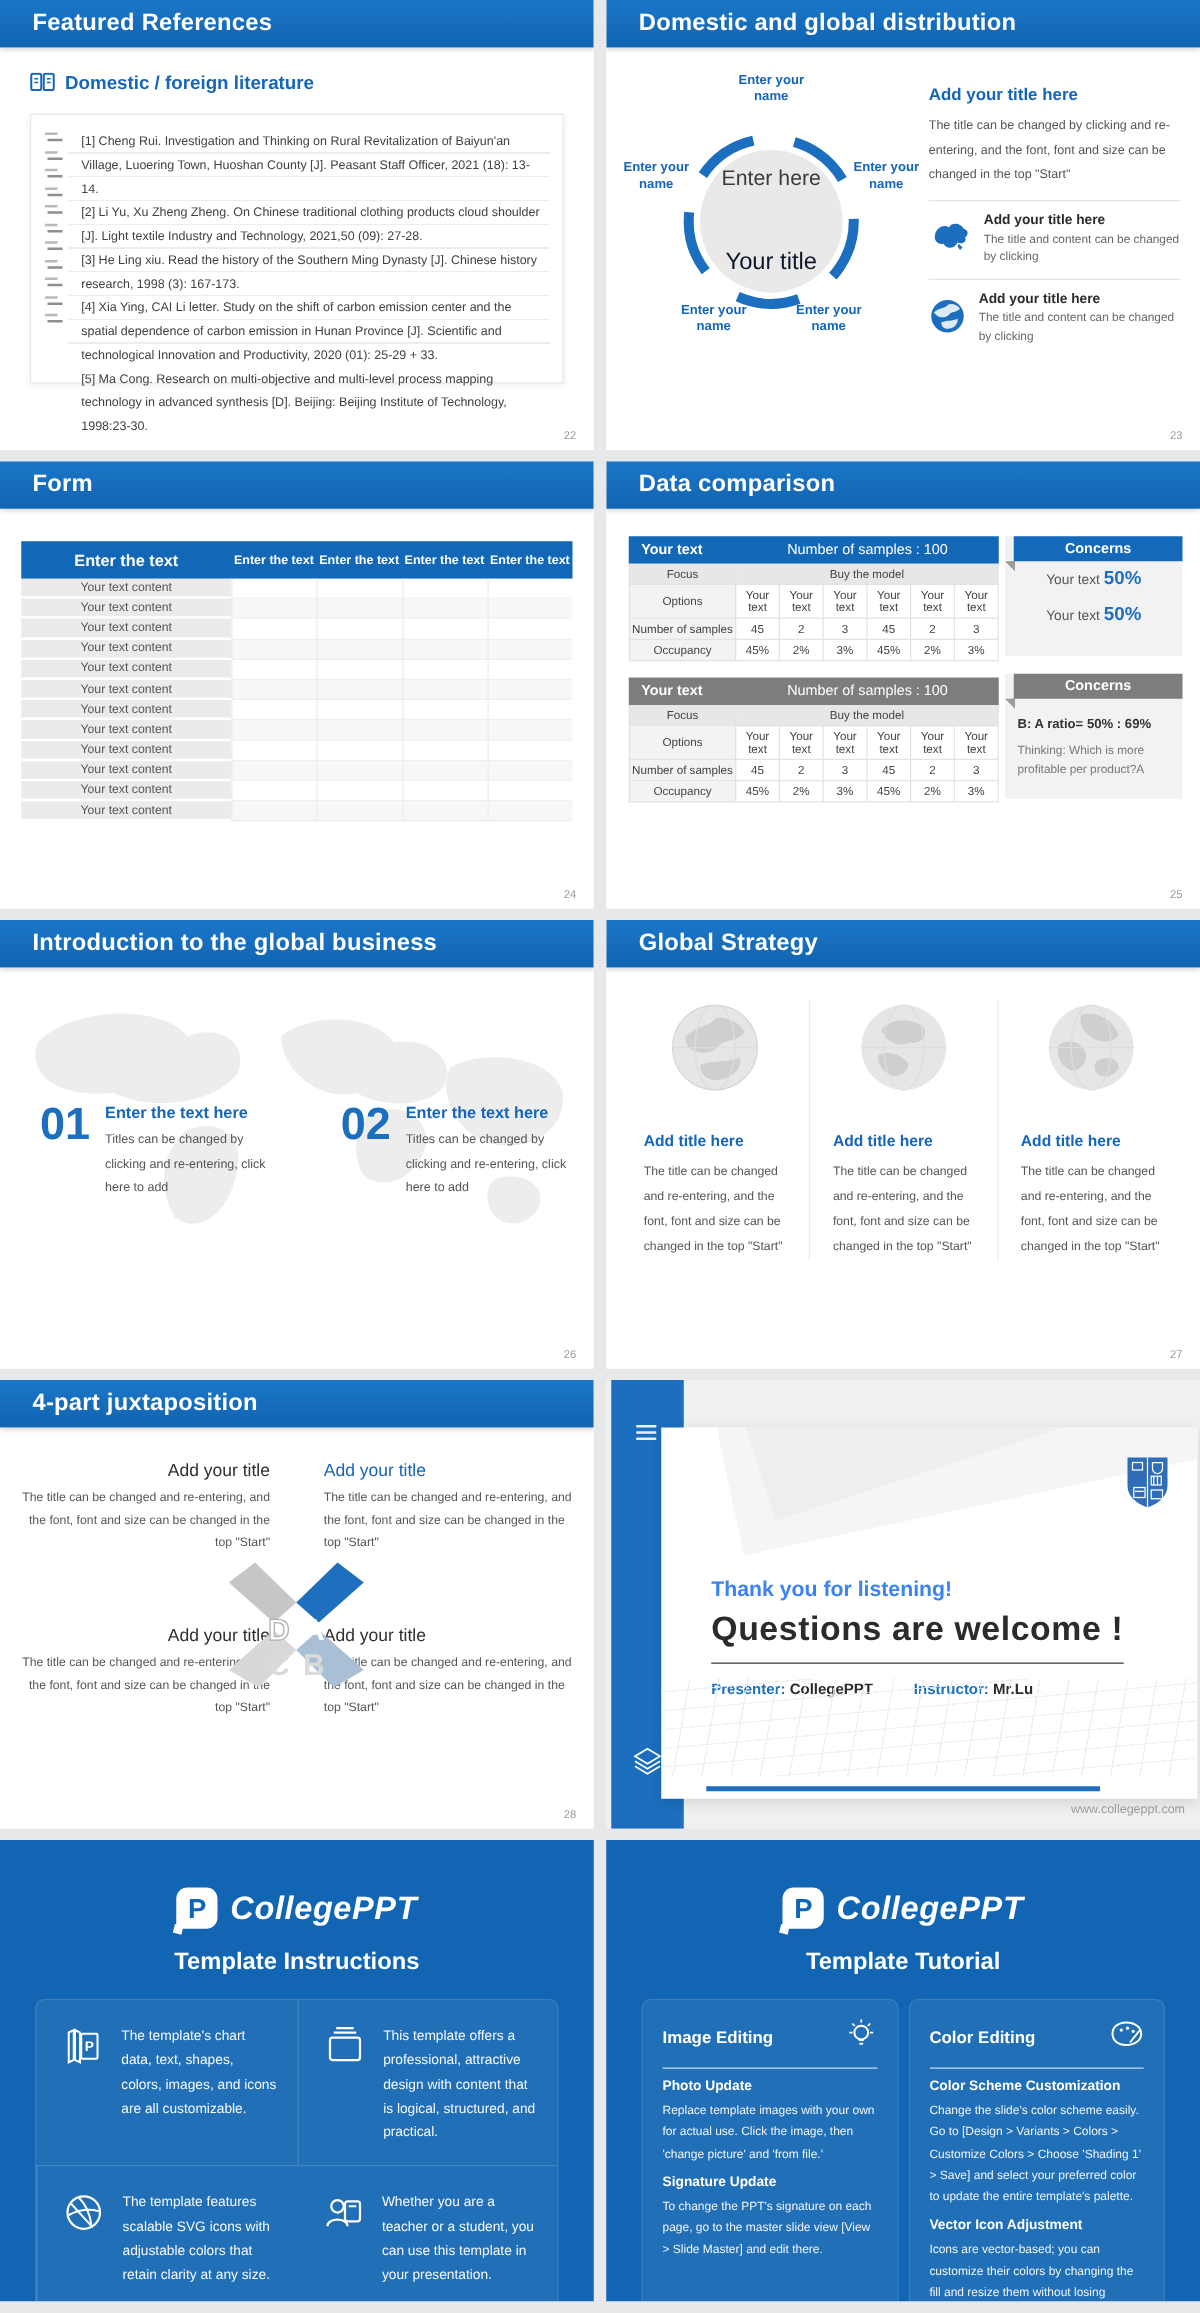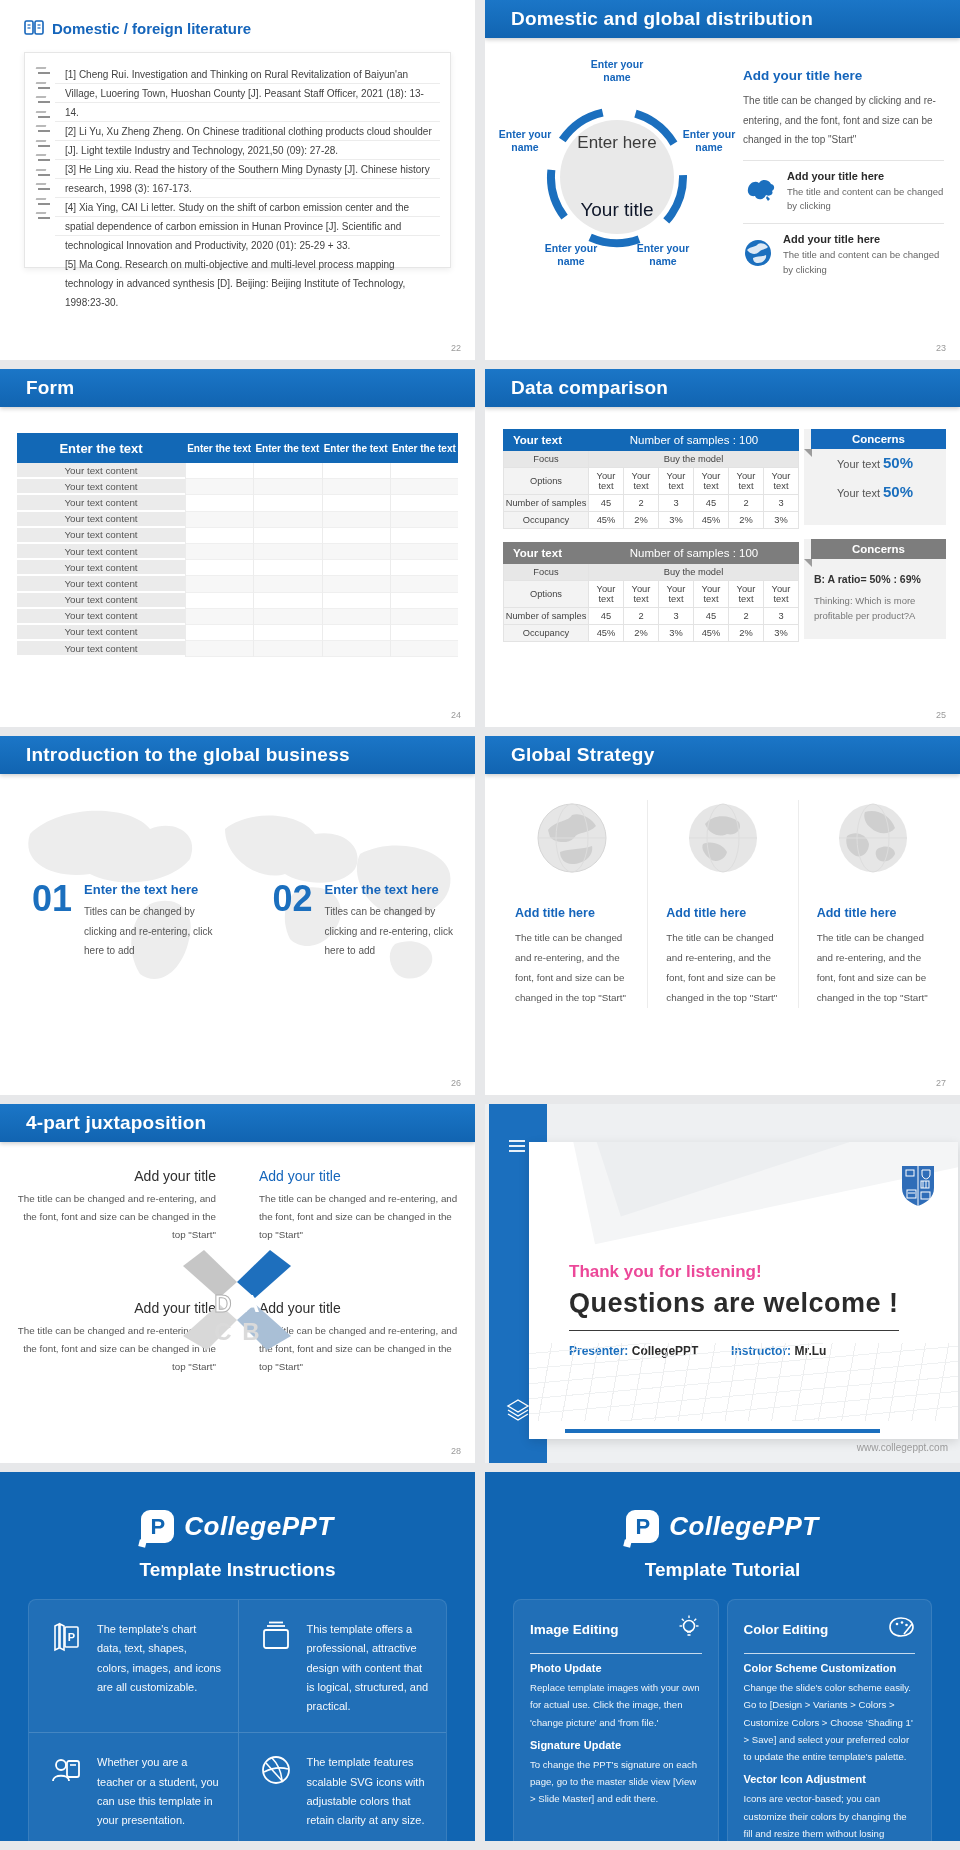--- a/index.html
+++ b/index.html
@@ -113,21 +113,21 @@
   
   .slide.thanks { background:#eef0f2; }
   .t-sidebar { position:absolute; left:4px; top:0; bottom:0; width:58px; background:#1b6fbe; z-index:2; }
   .t-burger { position:absolute; left:20px; top:36px; width:16px; }
   .t-burger i { display:block; height:2px; background:#fff; margin-bottom:3px; opacity:.9; }
   .t-layers { position:absolute; left:16px; bottom:36px; }
   .t-card { position:absolute; left:44px; top:38px; right:2px; height:297px; background:#fff; box-shadow:0 3px 10px rgba(0,0,0,.12); z-index:3; overflow:hidden; }
   .t-deco1 { position:absolute; right:-40px; top:-60px; width:420px; height:120px; background:#f4f5f6; transform:rotate(-12deg); }
   .t-deco2 { position:absolute; right:120px; top:-70px; width:240px; height:110px; background:#eceef0; transform:rotate(-18deg); }
   .t-shield { position:absolute; right:22px; top:22px; }
-  .t-small { position:absolute; left:40px; top:120px; color:#ec4899; font-size:17px; font-weight:700; }
+  .t-small { position:absolute; left:40px; top:120px; color:#3b82f6; font-size:17px; font-weight:700; }
   .t-big { position:absolute; left:40px; top:146px; color:#2b2b2b; font-size:27px; font-weight:800; letter-spacing:.5px; }
   .t-rule { position:absolute; left:40px; top:188px; width:330px; border-top:1.5px solid #3a3a3a; }
   .t-pres { position:absolute; left:40px; top:202px; font-size:12px; font-weight:700; color:#2b2b2b; }
   .t-pres .lbl { color:#1b6fbe; }
   .t-pres .gap { display:inline-block; width:26px; }
   .t-grid { position:absolute; left:0; right:0; bottom:18px; height:78px;
             background:repeating-linear-gradient(100deg, transparent 0 22px, #e9eaec 22px 23px),
                        repeating-linear-gradient(-5deg, transparent 0 14px, #eceef0 14px 15px); opacity:.8; }
   .t-underline { position:absolute; left:36px; bottom:6px; width:315px; height:4px; background:#1b6fbe; }
   .t-site { position:absolute; right:12px; bottom:10px; font-size:10px; color:#9a9a9a; z-index:4; }
@@ -151,20 +151,23 @@
   .tut-rule { border-top:1.5px solid rgba(255,255,255,.75); margin-top:9px; }
   .tut-eh { color:#fff; font-size:11px; font-weight:700; margin-top:8px; }
   .tut-eb { color:#fff; font-size:9.6px; line-height:1.8; margin-top:5px; opacity:.93; }
 </style>
 </head>
 <body>
 
 <div class="grid">
 
   <div class="slide">
+    <div class="bar">
+        <h2>Featured References</h2>
+      </div>
     <div class="refs-wrap">
       <div class="refs-head">
         <span>
           <svg width="20" height="16" viewBox="0 0 20 16">
               <rect x="1" y="1" width="8" height="13" rx="1.5" fill="none" stroke="#1565bb" stroke-width="1.6"></rect>
               <rect x="11" y="1" width="8" height="13" rx="1.5" fill="none" stroke="#1565bb" stroke-width="1.6"></rect>
               <line x1="3.5" y1="5" x2="6.5" y2="5" stroke="#1565bb" stroke-width="1.2"></line>
               <line x1="13.5" y1="5" x2="16.5" y2="5" stroke="#1565bb" stroke-width="1.2"></line>
               <line x1="3.5" y1="8" x2="6.5" y2="8" stroke="#1565bb" stroke-width="1.2"></line>
               <line x1="13.5" y1="8" x2="16.5" y2="8" stroke="#1565bb" stroke-width="1.2"></line>
@@ -640,41 +643,41 @@
       <div class="inst-card r">
         <span>
           <svg width="34" height="34" viewBox="0 0 34 34">
               <rect x="5" y="10" width="24" height="18" rx="2" fill="none" stroke="#fff" stroke-width="1.8"></rect>
               <line x1="8" y1="6" x2="26" y2="6" stroke="#fff" stroke-width="1.8"></line>
               <line x1="10" y1="2.5" x2="24" y2="2.5" stroke="#fff" stroke-width="1.8"></line>
             </svg>
         </span>
         <div class="inst-text">This template offers a professional, attractive design with content that is logical, structured, and practical.</div>
       </div>
+      <div class="inst-card b r">
+        <span>
+          <svg width="34" height="34" viewBox="0 0 34 34">
+              <circle cx="17" cy="17" r="13" fill="none" stroke="#fff" stroke-width="1.8"></circle>
+              <path d="M7 10 C14 18 20 24 24 29" fill="none" stroke="#fff" stroke-width="1.6"></path>
+              <path d="M5 19 C13 15 22 14 29 16" fill="none" stroke="#fff" stroke-width="1.6"></path>
+              <path d="M13 5 C18 10 22 18 23 27" fill="none" stroke="#fff" stroke-width="1.6"></path>
+            </svg>
+        </span>
+        <div class="inst-text">The template features scalable SVG icons with adjustable colors that retain clarity at any size.</div>
+      </div>
       <div class="inst-card b">
         <span>
           <svg width="34" height="34" viewBox="0 0 34 34">
               <circle cx="12" cy="12" r="5" fill="none" stroke="#fff" stroke-width="1.8"></circle>
               <path d="M4 28 C4 21 20 21 20 28" fill="none" stroke="#fff" stroke-width="1.8"></path>
               <rect x="18" y="8" width="12" height="16" rx="2" fill="none" stroke="#fff" stroke-width="1.8"></rect>
               <line x1="21" y1="12" x2="27" y2="12" stroke="#fff" stroke-width="1.6"></line>
             </svg>
         </span>
         <div class="inst-text">Whether you are a teacher or a student, you can use this template in your presentation.</div>
-      </div>
-      <div class="inst-card b r">
-        <span>
-          <svg width="34" height="34" viewBox="0 0 34 34">
-              <circle cx="17" cy="17" r="13" fill="none" stroke="#fff" stroke-width="1.8"></circle>
-              <path d="M7 10 C14 18 20 24 24 29" fill="none" stroke="#fff" stroke-width="1.6"></path>
-              <path d="M5 19 C13 15 22 14 29 16" fill="none" stroke="#fff" stroke-width="1.6"></path>
-              <path d="M13 5 C18 10 22 18 23 27" fill="none" stroke="#fff" stroke-width="1.6"></path>
-            </svg>
-        </span>
-        <div class="inst-text">The template features scalable SVG icons with adjustable colors that retain clarity at any size.</div>
       </div>
     </div>
   </div>
 
   <div class="slide bluebg">
     <div class="logo-row">
       <div class="logo-mark">P</div>
       <div class="logo-text">CollegePPT</div>
     </div>
     <div class="blue-title">Template Tutorial</div>

